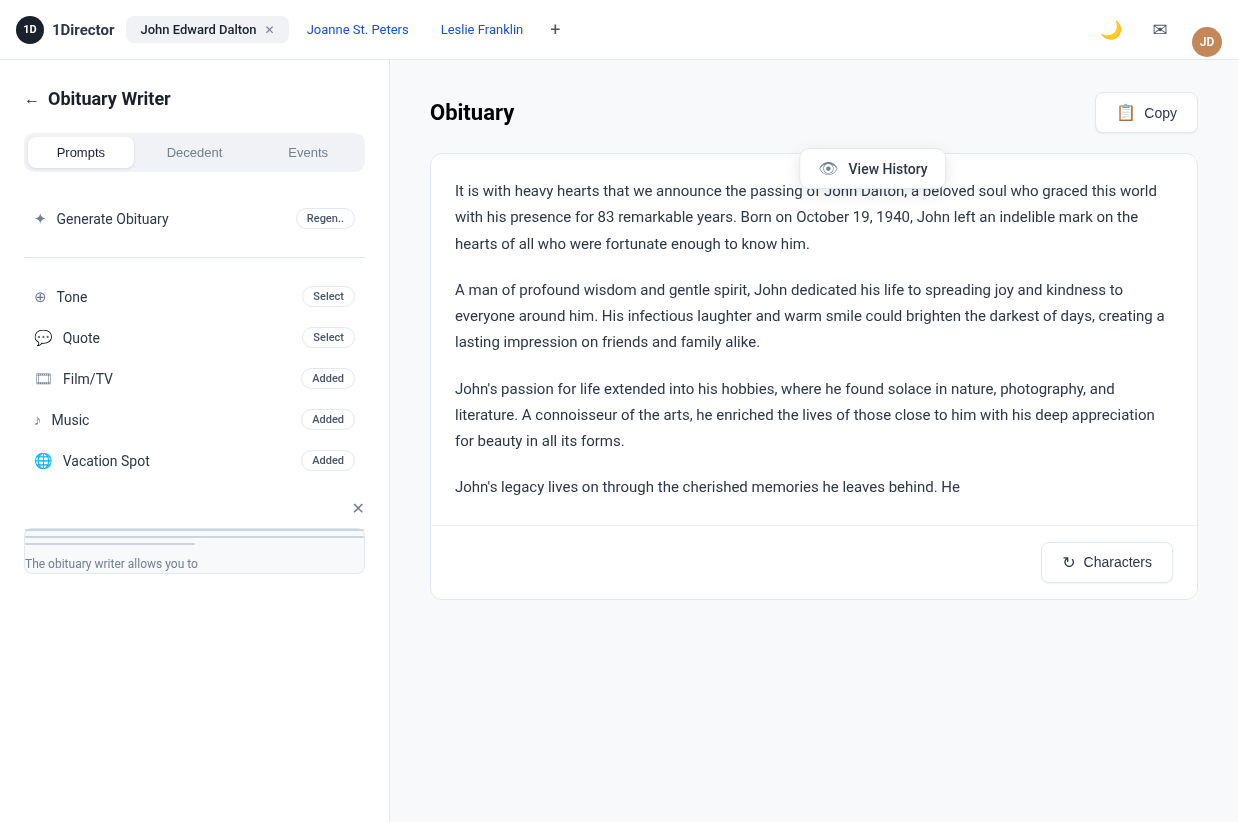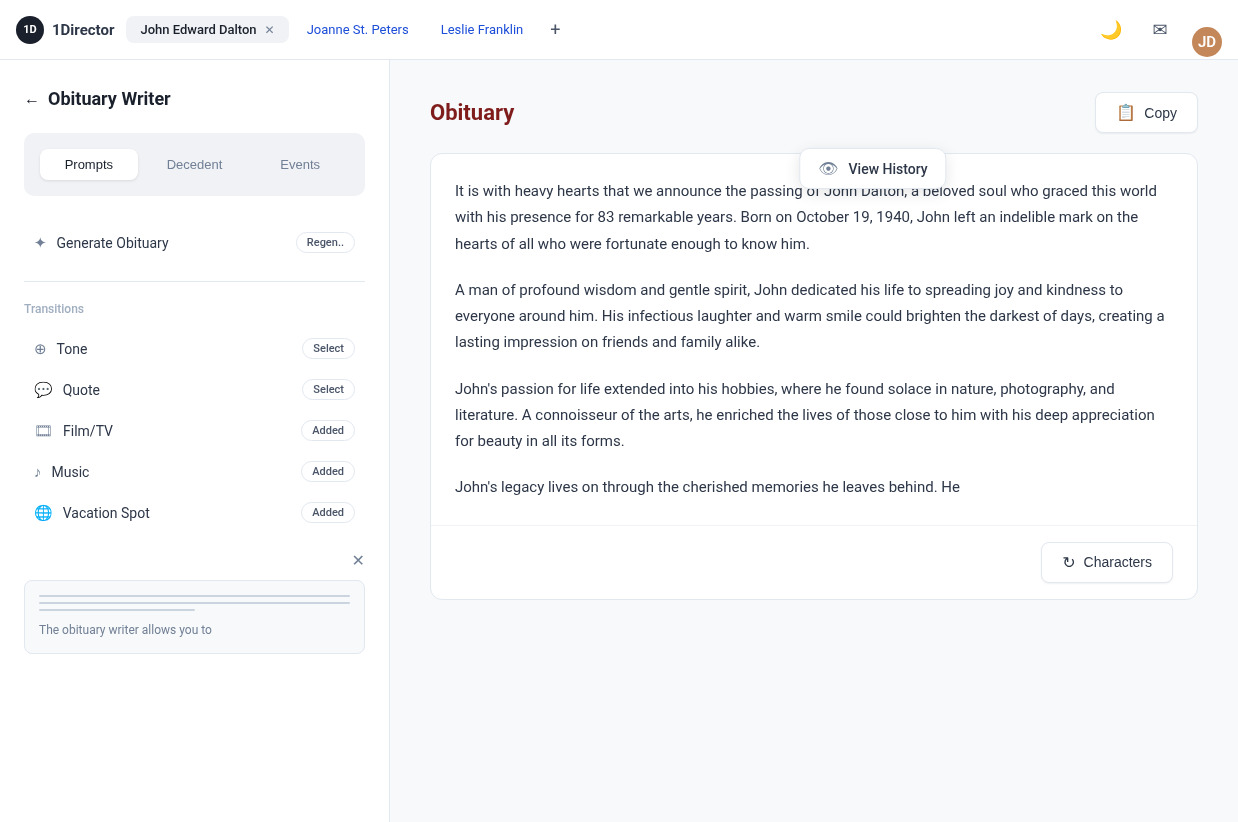--- a/index.html
+++ b/index.html
@@ -14,60 +14,60 @@
     .nav-logo { display: flex; align-items: center; gap: 8px; font-weight: 700; font-size: 15px; margin-right: 12px; }
     .logo-circle { width: 28px; height: 28px; border-radius: 50%; background: #1a202c; display: flex; align-items: center; justify-content: center; color: #fff; font-size: 11px; font-weight: 700; }
     .nav-tabs { display: flex; align-items: center; gap: 4px; flex: 1; }
     .nav-tab { display: flex; align-items: center; gap: 6px; padding: 6px 14px; border-radius: 8px; cursor: pointer; font-size: 13px; color: #4a5568; white-space: nowrap; }
     .nav-tab.active { background: #f0f2f5; font-weight: 500; color: #1a202c; }
     .nav-tab .close-btn { font-size: 12px; color: #718096; cursor: pointer; margin-left: 2px; }
     .nav-tab-plain { padding: 6px 14px; color: #1d4ed8; cursor: pointer; font-size: 13px; }
     .nav-add { width: 28px; height: 28px; border-radius: 50%; display: flex; align-items: center; justify-content: center; cursor: pointer; font-size: 18px; color: #4a5568; }
     .nav-right { display: flex; align-items: center; gap: 16px; margin-left: auto; }
     .nav-icon { width: 32px; height: 32px; display: flex; align-items: center; justify-content: center; cursor: pointer; color: #4a5568; font-size: 18px; }
-    .avatar { width: 30px; height: 30px; border-radius: 50%; background: #c4875a; display: flex; align-items: center; justify-content: center; color: #fff; font-size: 15px; font-weight: 600; cursor: pointer; margin-top: 25px; }
+    .avatar { width: 30px; height: 30px; border-radius: 50%; background: #c4875a; display: flex; align-items: center; justify-content: center; color: #fff; font-size: 12px; font-weight: 600; cursor: pointer; margin-top: 25px; }
 
     
     .layout { display: flex; margin-top: 60px; height: calc(100vh - 60px); }
 
     
     .sidebar { width: 390px; min-width: 390px; background: #fff; border-right: 1px solid #e2e8f0; padding: 28px 24px; overflow-y: auto; }
     .back-link { display: flex; align-items: center; gap: 8px; font-size: 18px; font-weight: 700; color: #1a202c; margin-bottom: 24px; cursor: pointer; }
     .back-arrow { font-size: 16px; }
 
     
-    .tab-bar { display: flex; gap: 8px; background: #f0f2f5; border-radius: 10px; padding: 16px; margin-bottom: 28px; }
+    .tab-bar { display: flex; gap: 8px; background: #f0f2f5; border-radius: 10px; padding: 4px; margin-bottom: 28px; }
     .tab-btn { flex: 1; padding: 8px 12px; border: none; background: transparent; border-radius: 8px; cursor: pointer; font-size: 13px; font-weight: 500; color: #718096; }
     .tab-btn.active { background: #fff; color: #1a202c; box-shadow: 0 1px 3px rgba(0,0,0,0.1); }
 
     
     .section-label { font-size: 12px; color: #a0aec0; font-weight: 500; margin-bottom: 14px; text-transform: none; }
     .sidebar-item { display: flex; align-items: center; gap: 10px; padding: 8px 10px; border-radius: 8px; cursor: pointer; margin-bottom: 4px; }
     .sidebar-item .item-icon { font-size: 15px; color: #718096; }
     .sidebar-item .item-label { flex: 1; font-size: 14px; color: #2d3748; }
     .badge { padding: 3px 10px; border-radius: 20px; font-size: 11px; font-weight: 500; border: 1px solid #e2e8f0; color: #4a5568; background: #fff; cursor: pointer; }
     .badge.regen { background: #fff; }
 
     .divider-section { margin: 20px 0; border-top: 1px solid #e2e8f0; padding-top: 20px; }
 
     
     .close-panel { display: flex; justify-content: flex-end; margin-bottom: 10px; }
     .close-x { cursor: pointer; color: #718096; font-size: 16px; }
 
     
-    .bottom-panel { background: #f8f9fa; border: 1px solid #e2e8f0; border-radius: 8px; padding: 14px; margin-top: 4px; }
+    .bottom-panel { background: #f8f9fa; border: 1px solid #e2e8f0; border-radius: 8px; margin-top: 4px; }
     .panel-lines { display: flex; flex-direction: column; gap: 5px; margin-bottom: 10px; }
     .panel-line { height: 2px; background: #cbd5e0; border-radius: 2px; }
     .panel-line.short { width: 50%; }
     .panel-desc { font-size: 12px; color: #718096; line-height: 1.5; }
 
     
     .main { flex: 1; padding: 32px 40px; overflow-y: auto; background: #f8f9fa; position: relative; }
     .main-header { display: flex; align-items: center; justify-content: space-between; margin-bottom: 20px; }
-    .main-title { font-size: 22px; font-weight: 700; color: #7f1d1d; }
+    .main-title { font-size: 22px; font-weight: 700; color: #000000; }
     .copy-btn { display: flex; align-items: center; gap: 8px; padding: 10px 20px; border: 1px solid #e2e8f0; border-radius: 8px; background: #fff; cursor: pointer; font-size: 14px; font-weight: 500; color: #2d3748; box-shadow: 0 1px 2px rgba(0,0,0,0.06); }
 
     
     .view-history-dropdown {
       position: absolute; top: 88px; left: 50%; transform: translateX(-10%);
       background: #fff; border: 1px solid #e2e8f0; border-radius: 10px;
       padding: 10px 18px; display: flex; align-items: center; gap: 10px;
       font-size: 14px; font-weight: 500; color: #2d3748;
       box-shadow: 0 4px 16px rgba(0,0,0,0.10); cursor: pointer; z-index: 50;
       white-space: nowrap;
@@ -135,21 +135,20 @@
       <button class="tab-btn">Events</button>
     </div>
 
     <div class="sidebar-item">
       <span class="item-icon">✦</span>
       <span class="item-label">Generate Obituary</span>
       <span class="badge regen">Regen..</span>
     </div>
 
     <div class="divider-section">
-      <div class="section-label">Transitions</div>
 
       <div class="sidebar-item">
         <span class="item-icon">⊕</span>
         <span class="item-label">Tone</span>
         <span class="badge">Select</span>
       </div>
       <div class="sidebar-item">
         <span class="item-icon">💬</span>
         <span class="item-label">Quote</span>
         <span class="badge">Select</span>

